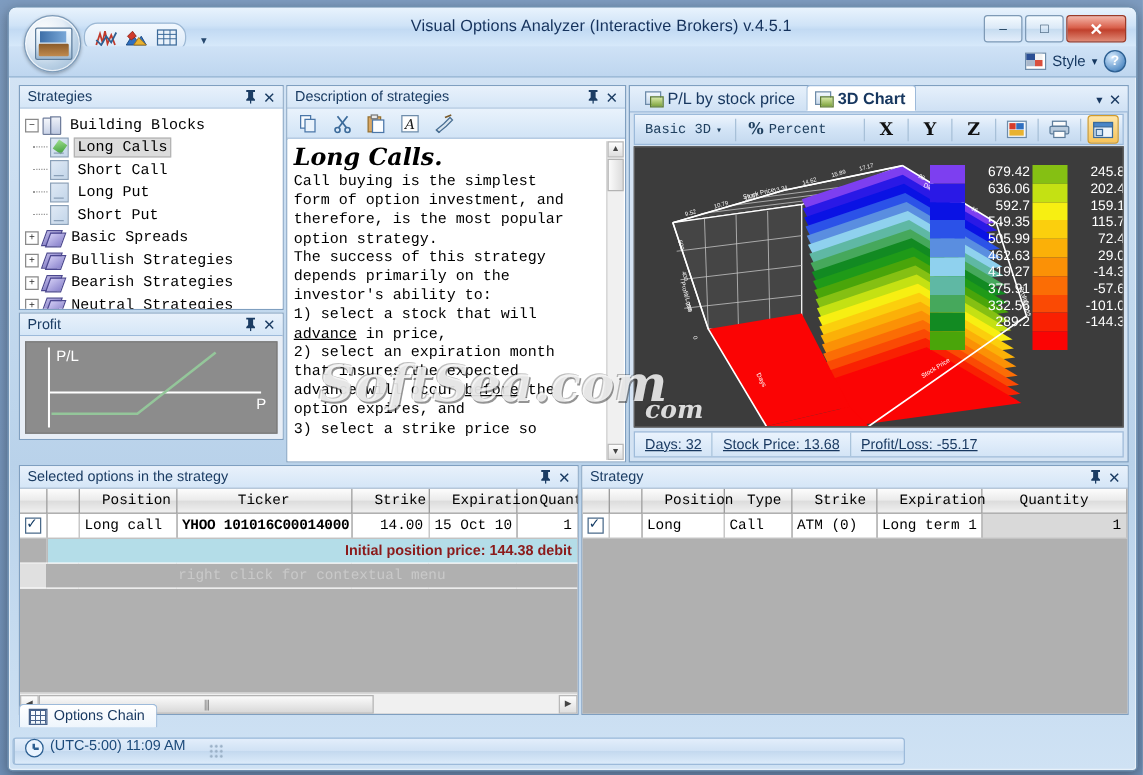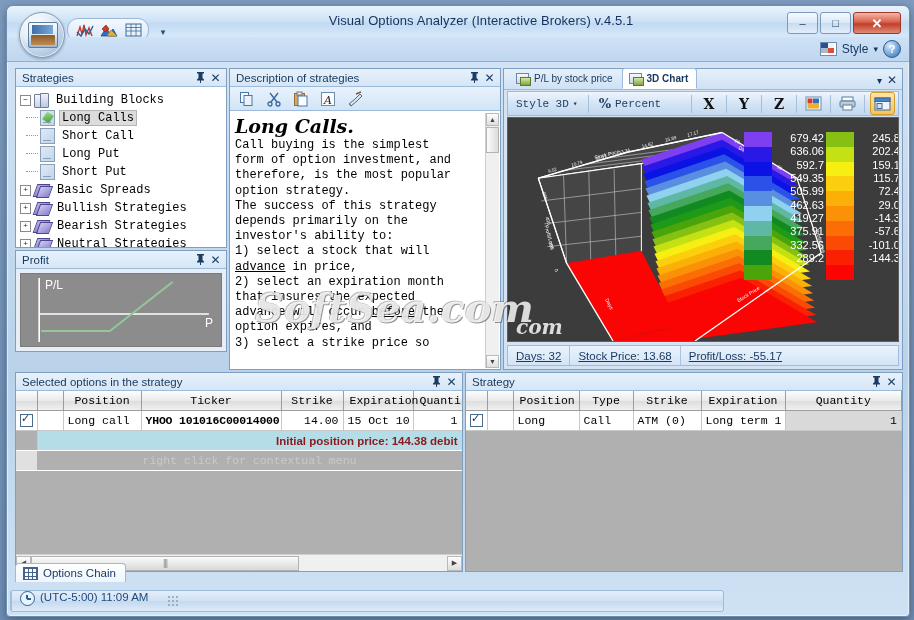--- a/index.html
+++ b/index.html
@@ -179,21 +179,21 @@
      background:linear-gradient(90deg,#fbfbfb,#dcdcdc);border:1px solid #b3b3b3;box-sizing:border-box;cursor:default;}
 
   
   #chart3d{left:496px;top:5px;width:398px;height:300px;background:#d4e3f3;}
   .tabhdr{
     position:absolute;left:0;top:0;right:0;height:21px;
     background:linear-gradient(180deg,#e6f0fb,#cfe1f4);
     border-bottom:1px solid #9dbada;display:flex;align-items:flex-end;padding-left:5px;box-sizing:border-box;
   }
   .dtab{
-    display:flex;align-items:center;gap:4px;height:19px;padding:0 8px 0 6px;font-size:10px;color:#17375f;
+    display:flex;align-items:center;gap:4px;height:19px;padding:0 8px 0 6px;font-size:13px;color:#17375f;
     border:1px solid transparent;cursor:default;position:relative;
   }
   .dtab.active{
     background:#fff;border:1px solid #9dbada;border-bottom-color:#fff;border-radius:3px 3px 0 0;font-weight:bold;
   }
   .ic-3d{width:14px;height:12px;position:relative;flex:none;}
   .ic-3d:before{content:"";position:absolute;left:0;top:0;width:11px;height:9px;
      background:linear-gradient(180deg,#f4f9fe,#c7d9ec);border:1px solid #6c8aa8;}
   .ic-3d:after{content:"";position:absolute;left:4px;top:4px;width:9px;height:7px;
      background:linear-gradient(180deg,#d8e9a6,#7fa43f);border:1px solid #5b7a2c;}
@@ -228,21 +228,21 @@
   .lgvals{display:flex;flex-direction:column;margin-left:4px;}
   .lgvals span{font-size:11px;color:#fff;line-height:13.35px;text-align:right;width:48px;font-family:"Liberation Sans",sans-serif;}
 
   
   #selopts{left:8px;top:309px;width:446px;height:198px;}
   .grid-wrap{position:absolute;left:0;top:18px;right:0;bottom:0;background:#b0b0b0;overflow:hidden;}
   table.grid{border-collapse:collapse;width:100%;table-layout:fixed;}
   table.grid th{
     background:linear-gradient(180deg,#fdfdfd 0%,#eaeaea 50%,#dcdcdc 51%,#f0f0f0 100%);
     border:1px solid #9d9d9d;border-top:none;border-left:none;
-    font-family:"Liberation Mono",monospace;font-weight:normal;font-size:11.5px;color:#000;height:19px;padding:0 6px;
+    font-family:"Liberation Mono",monospace;font-weight:normal;font-size:11.5px;color:#000;height:19px;padding:0 18px;
   }
   table.grid td{
     background:#fff;border-right:1px solid #c8c8c8;border-bottom:1px solid #c8c8c8;
     font-family:"Liberation Mono",monospace;font-size:11.5px;color:#000;height:19px;padding:0 4px;white-space:nowrap;overflow:hidden;
   }
   td.ck{background:#ececec;text-align:center;padding:0;}
   .cbx{width:11px;height:11px;border:1px solid #4a6a8a;background:#fff;display:inline-block;position:relative;vertical-align:middle;}
   .cbx:after{content:"✓";position:absolute;left:0px;top:-3px;font-size:11px;color:#123a63;font-family:"DejaVu Sans",sans-serif;}
   td.swatch-g{background:#8ee28c;}
   td.ticker{font-weight:bold;font-size:12px;letter-spacing:-.2px;}
@@ -526,21 +526,21 @@
             <span>3D Chart</span>
           </div>
           <div class="tabhdr-right">
             <span style="font-size:10px;">▾</span>
             <span style="font-size:12px;">✕</span>
           </div>
         </div>
 
         <div class="c3d-tools">
           <div class="c3d-b">
-            <span>Style 3D</span>
+            <span>Basic 3D</span>
             <span style="font-size:8px;">▾</span>
           </div>
           <div class="c3d-sep"></div>
           <div class="c3d-b">
             <span style="font-family:'DejaVu Serif',serif;font-weight:bold;font-size:13px;">%</span>
             <span>Percent</span>
           </div>
           <div style="flex:1"></div>
           <div class="c3d-sep"></div>
           <div class="c3d-xyz">X</div>

